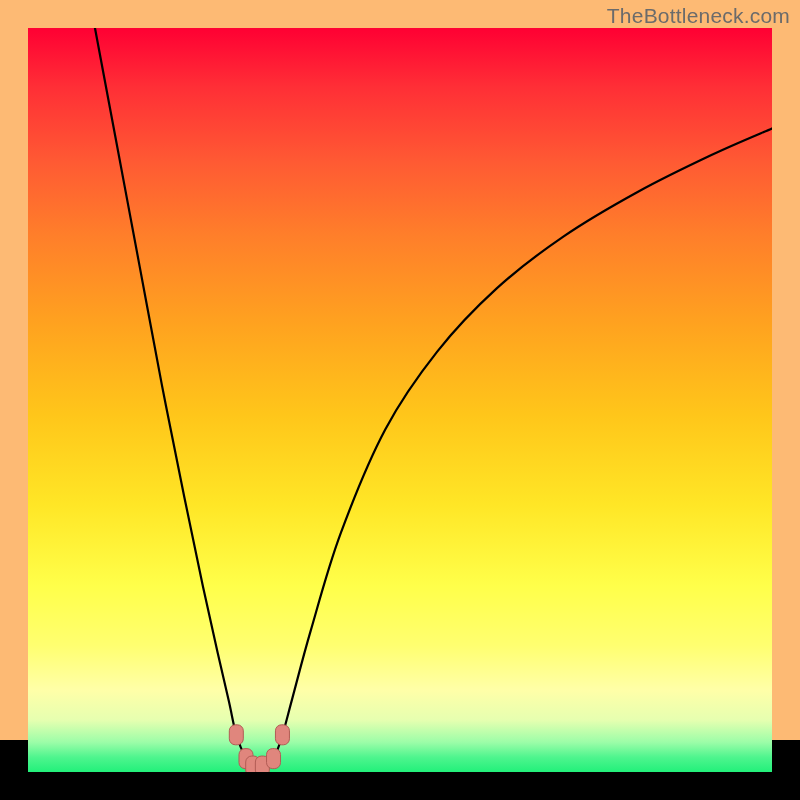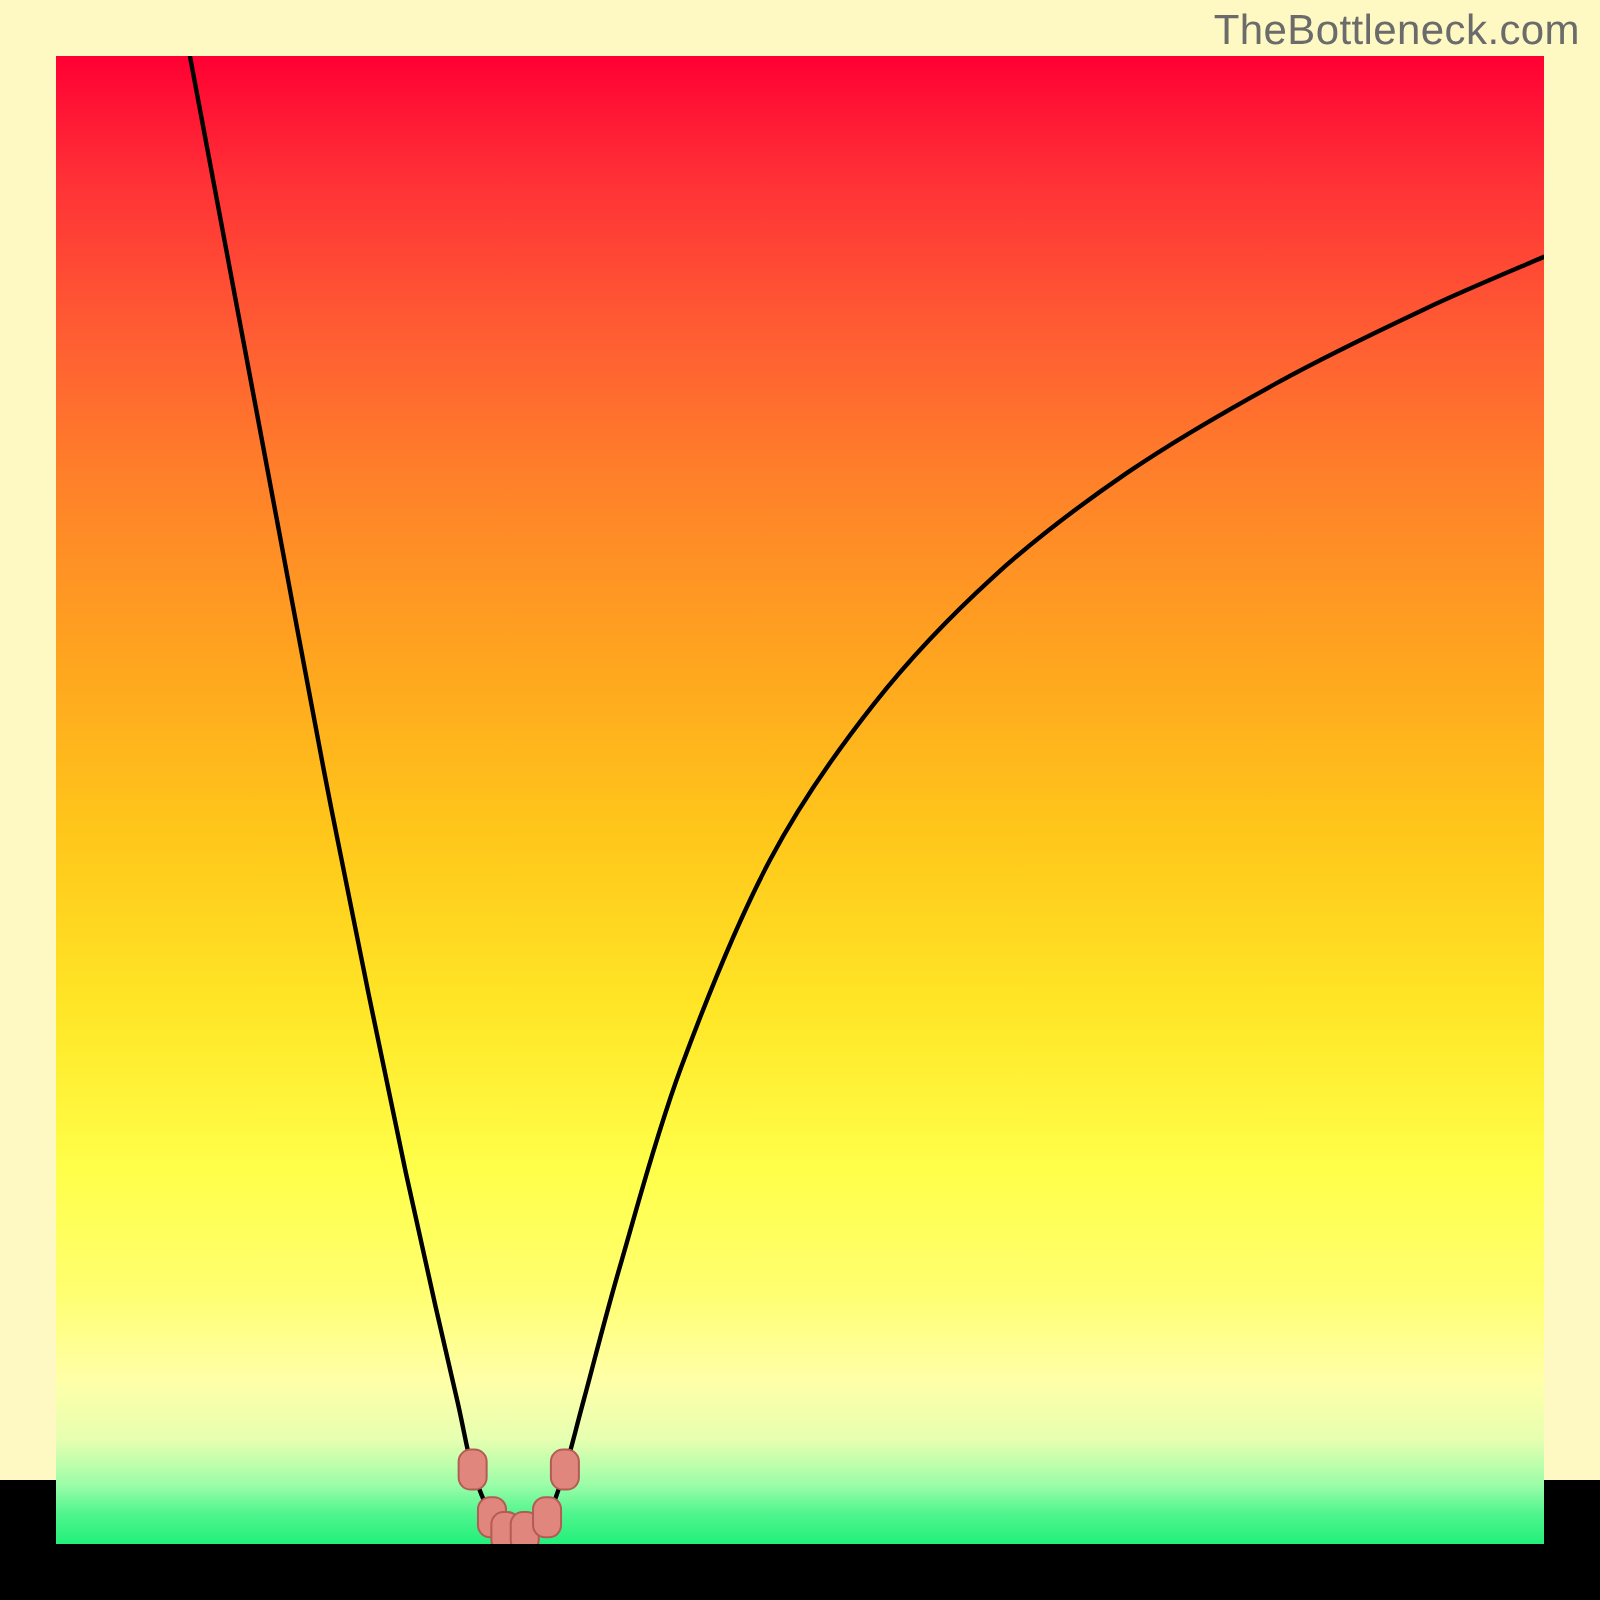--- a/index.html
+++ b/index.html
@@ -7,21 +7,21 @@
     padding: 0;
     width: 800px;
     height: 800px;
     background: #000000;
     overflow: hidden;
   }
   .stage {
     position: relative;
     width: 800px;
     height: 740px;
-    background: #fef9c3;
+    background: #fdba74;
   }
   .plot-area {
     position: absolute;
     left: 28px;
     top: 28px;
     width: 744px;
     height: 744px;
     overflow: hidden;
   }
   .gradient-bg {

